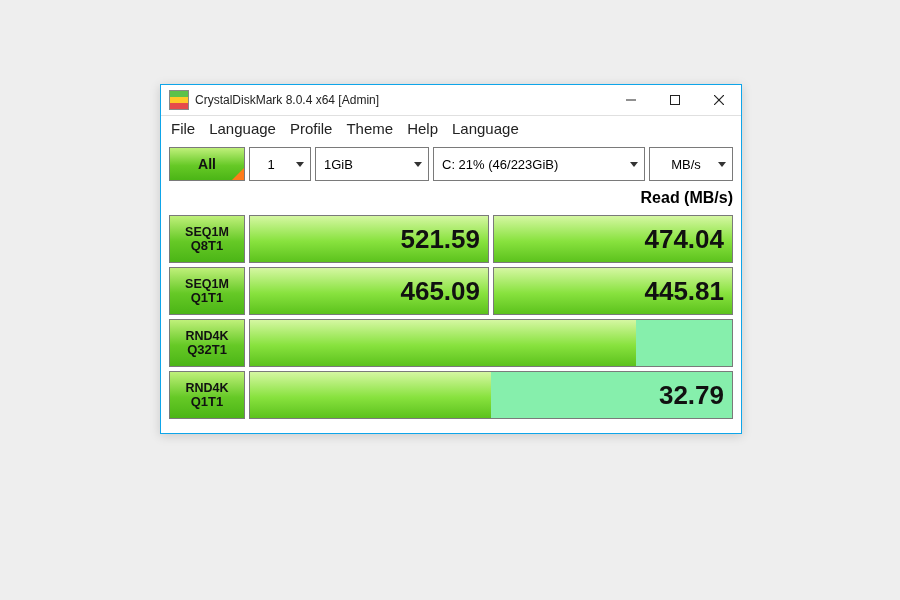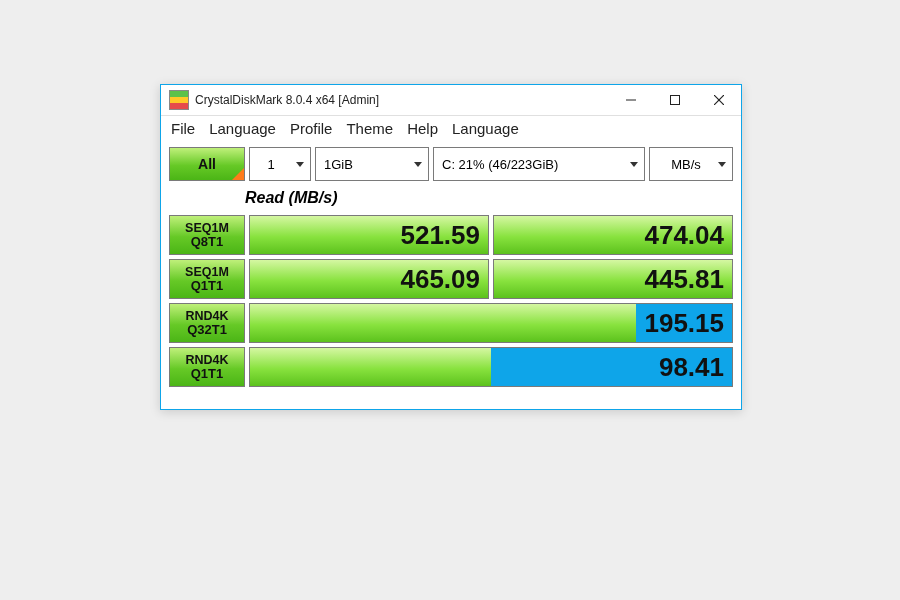--- a/index.html
+++ b/index.html
@@ -5,39 +5,39 @@
   html,body{margin:0;padding:0;width:900px;height:600px;background:#eeeeee;font-family:"Segoe UI",Arial,sans-serif;}
   .win{position:absolute;left:160px;top:84px;width:580px;background:#fff;border:1px solid #0ea5e9;box-shadow:0 2px 10px rgba(0,0,0,.15);}
   .titlebar{display:flex;align-items:center;height:30px;border-bottom:1px solid #e0e0e0;}
   .titlebar .ico{width:18px;height:18px;margin:0 6px 0 8px;background:linear-gradient(to bottom,#5cc24a 0 33%,#ffc928 33% 66%,#e54b4b 66% 100%);border:1px solid #888;}
   .titlebar .ttl{flex:1;font-size:12px;color:#222;}
   .winbtns{display:flex;}
   .winbtn{width:44px;height:30px;display:flex;align-items:center;justify-content:center;color:#222;}
   .winbtn svg{display:block}
   .menubar{display:flex;gap:14px;padding:4px 10px 6px;font-size:15px;color:#222;}
   .menubar span{cursor:default}
-  .client{padding:4px 8px 22px;}
+  .client{padding:4px 8px 14px;}
   .toolbar{display:flex;gap:4px;align-items:stretch;height:34px;}
   .allbtn{position:relative;width:74px;border:1px solid #7a7a7a;background:linear-gradient(to bottom,#bff07a 0%,#66c926 55%,#4bb516 100%);display:flex;align-items:center;justify-content:center;font-weight:700;font-size:14px;color:#111;}
   .allbtn::after{content:"";position:absolute;right:0;bottom:0;width:0;height:0;border-style:solid;border-width:0 0 12px 12px;border-color:transparent transparent #ff7b1a transparent;}
   .sel{border:1px solid #7a7a7a;background:#fff;display:flex;align-items:center;padding:0 18px 0 8px;font-size:13px;position:relative;}
   .sel::after{content:"";position:absolute;right:6px;top:50%;margin-top:-2px;width:0;height:0;border-left:4px solid transparent;border-right:4px solid transparent;border-top:5px solid #333;}
   .selr{text-align:right;justify-content:center}
   .sel.runs{width:42px;justify-content:center;text-align:center;padding-left:0}
   .sel.size{width:86px}
   .sel.drive{flex:1}
   .sel.unit{width:56px}
   .hdr{display:flex;margin-top:4px;}
   .hdr .spacer{width:76px}
-  .hdr .col{flex:1;text-align:left;font-weight:700;font-size:16px;padding:4px 0;font-style:italic;}
-  .row{display:flex;gap:4px;margin-top:4px;height:40px;}
+  .hdr .col{flex:1;text-align:right;font-weight:700;font-size:16px;padding:4px 0;}
+  .row{display:flex;gap:4px;margin-top:4px;height:48px;}
   .rowbtn{width:74px;border:1px solid #7a7a7a;background:linear-gradient(to bottom,#bff07a 0%,#66c926 55%,#4bb516 100%);display:flex;flex-direction:column;align-items:center;justify-content:center;font-weight:700;color:#111;line-height:1.05;}
   .rowbtn .l1{font-size:12.5px}
   .rowbtn .l2{font-size:13px}
-  .cell{flex:1;border:1px solid #7a7a7a;position:relative;background:#0ea5e9;overflow:hidden;}
+  .cell{flex:1;border:1px solid #7a7a7a;position:relative;background:#86efac;overflow:hidden;}
   .bar{position:absolute;left:0;top:0;bottom:0;background:linear-gradient(to bottom,#d5f7a2 0%,#88e23e 55%,#5cc21d 100%);}
   .val{position:absolute;right:8px;top:50%;transform:translateY(-50%);font-weight:700;font-size:26px;color:#111;}
 </style>
 </head>
 <body>
 
 <div class="win">
   <div class="titlebar">
     <div class="ico"></div>
     <div class="ttl">CrystalDiskMark 8.0.4 x64 [Admin]</div>
@@ -121,28 +121,27 @@
             <div class="val">445.81</div>
           </div>
         </div>
         <div class="row">
           <div class="rowbtn">
             <span class="l1">RND4K</span>
             <span class="l2">Q32T1</span>
           </div>
           <div class="cell">
             <div class="bar" style="width:80%"></div>
-            <div class="val">195.15</div>
           </div>
         </div>
         <div class="row">
           <div class="rowbtn">
             <span class="l1">RND4K</span>
             <span class="l2">Q1T1</span>
           </div>
           <div class="cell">
             <div class="bar" style="width:50%"></div>
-            <div class="val">98.41</div>
+            <div class="val">32.79</div>
           </div>
         </div>
       </div>
   </div>
 </div>
 
 </body></html>

